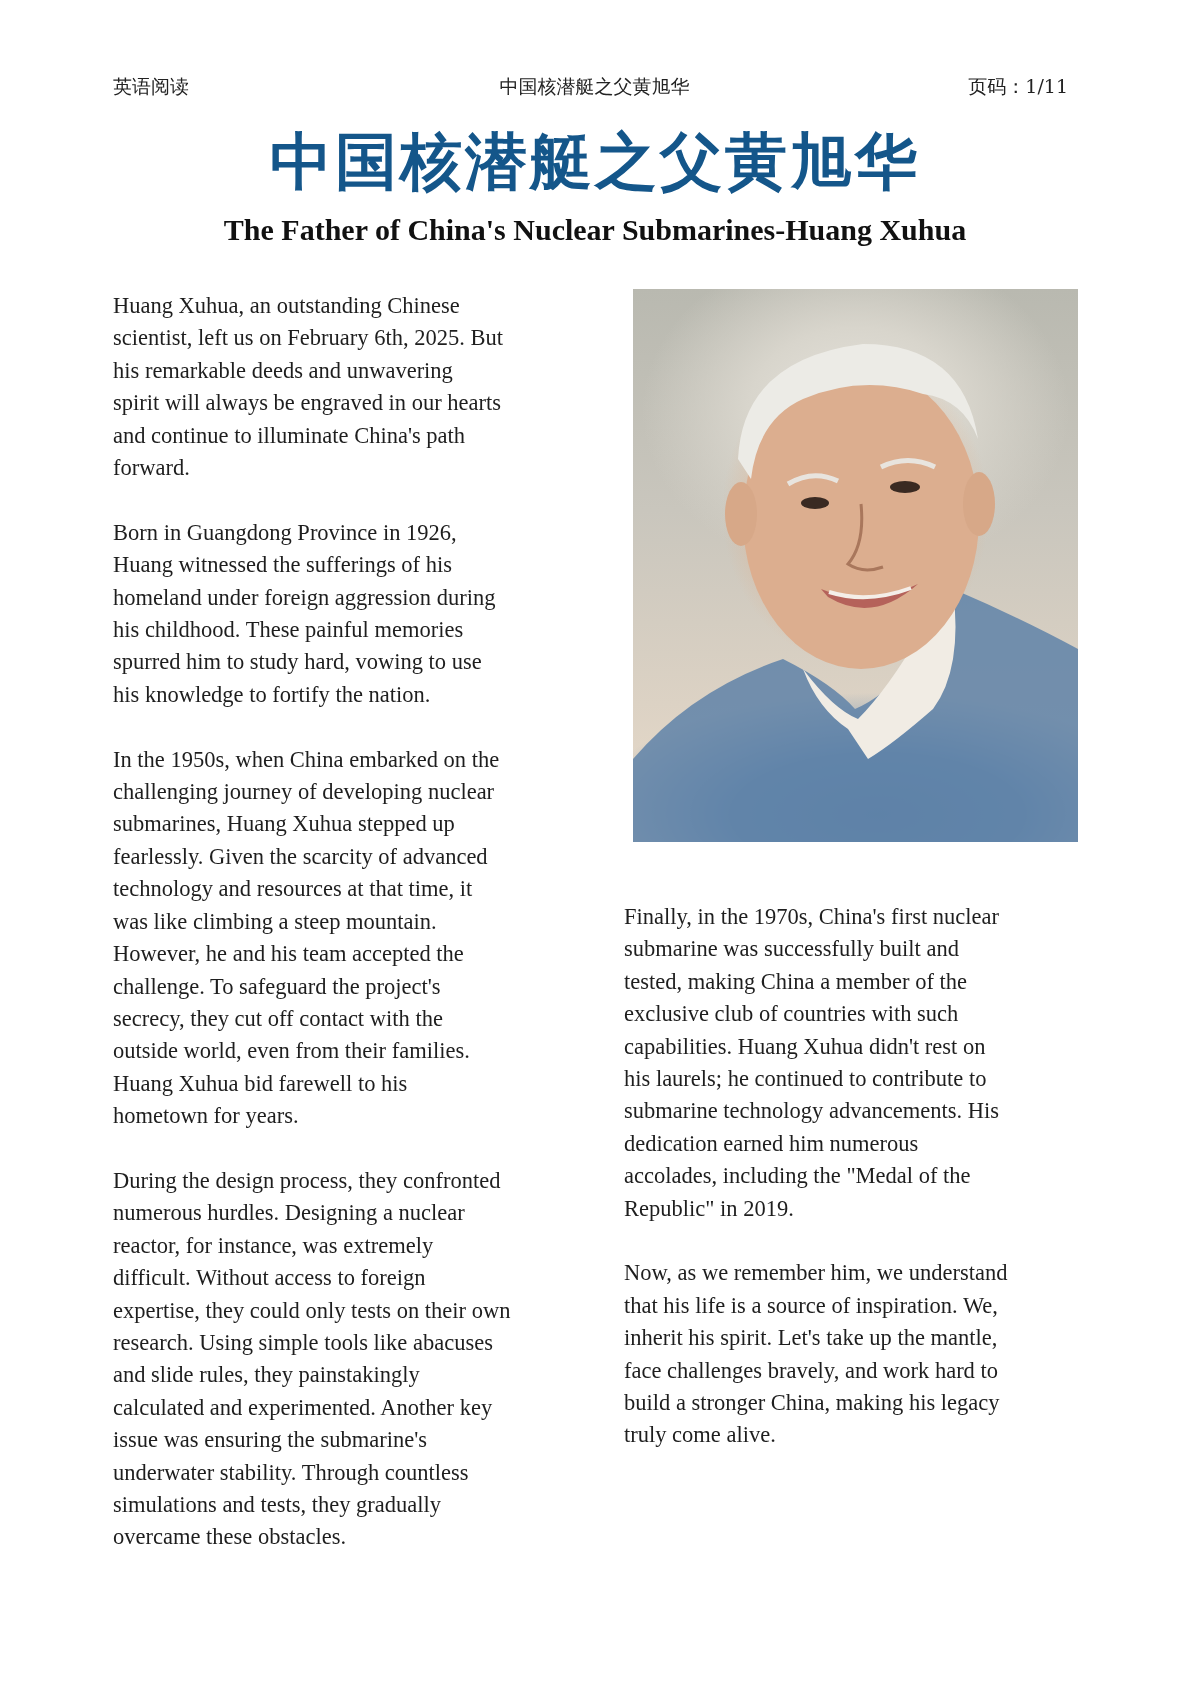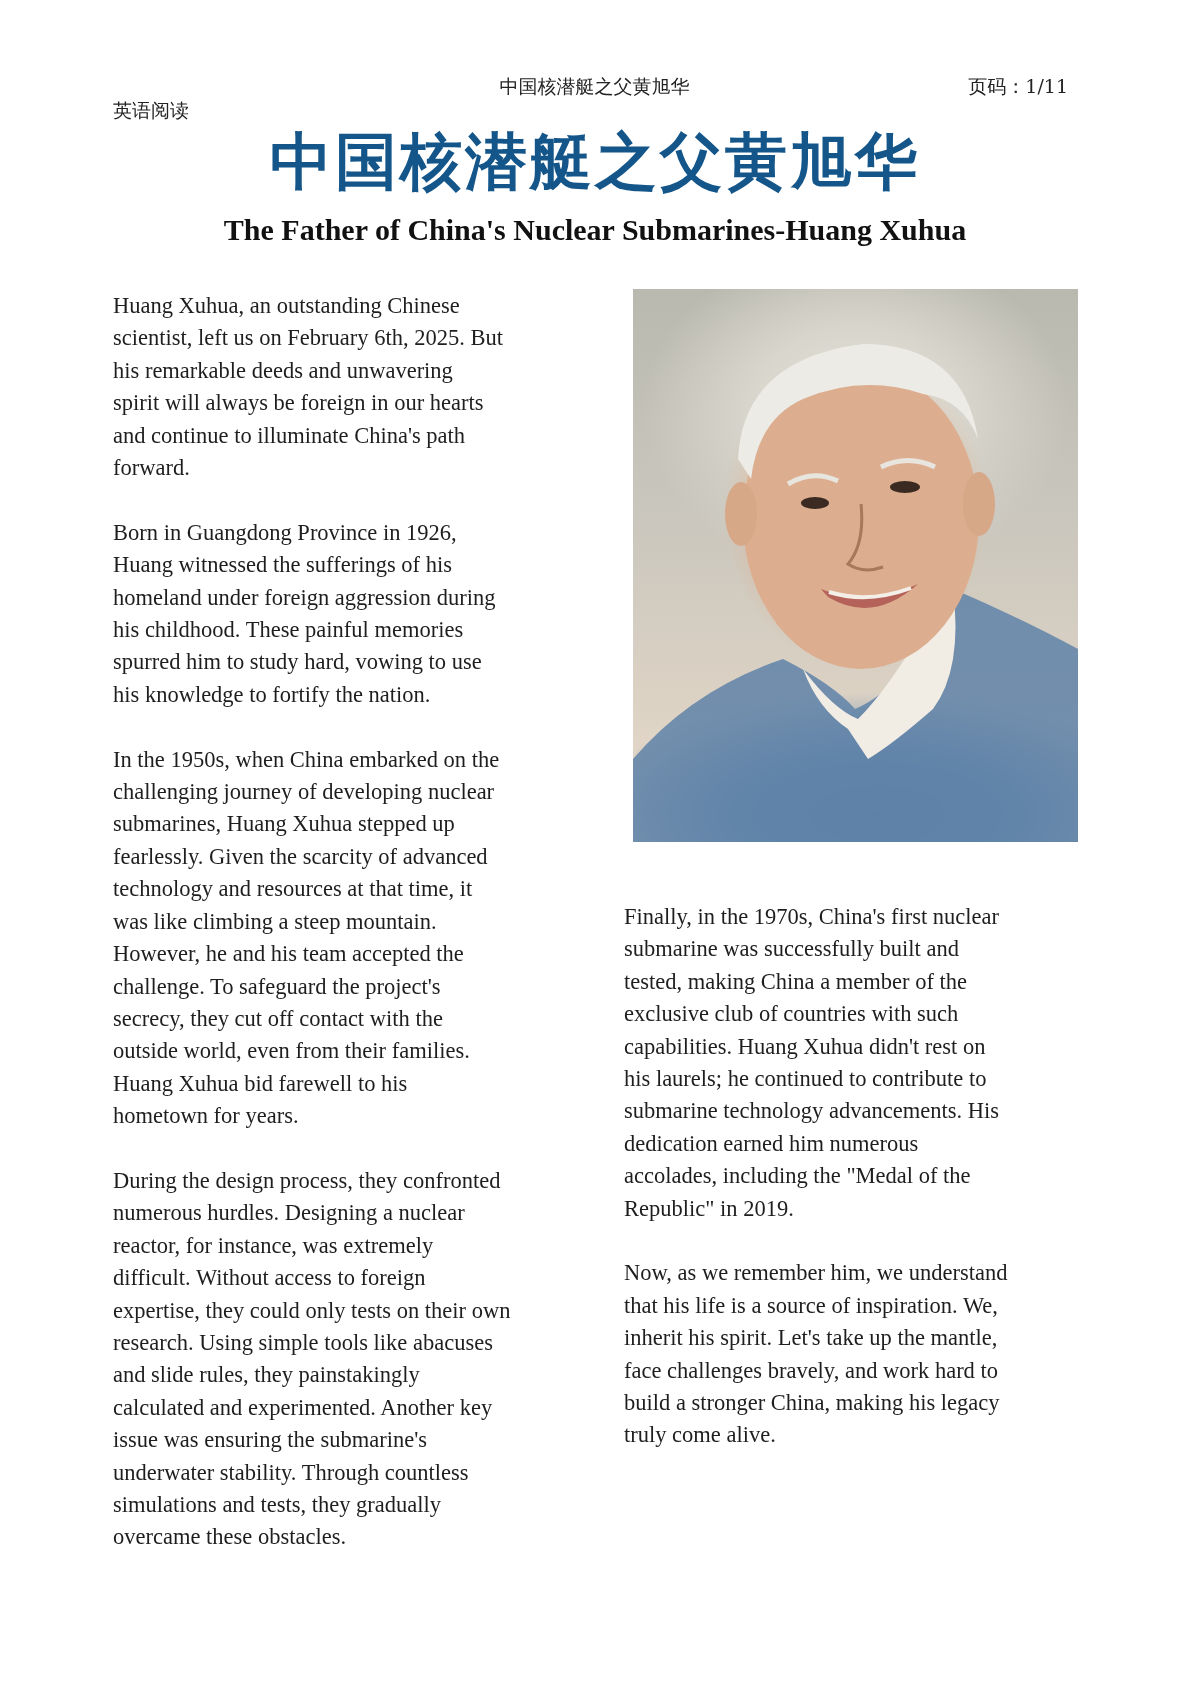--- a/index.html
+++ b/index.html
@@ -19,21 +19,21 @@
       position: absolute;
       top: 74px;
       left: 113px;
       width: 963px;
       height: 28px;
       font-family: "DejaVu Serif", "Liberation Serif", serif;
       font-size: 19px;
       color: #222;
     }
     .header span { position: absolute; top: 0; white-space: nowrap; }
-    .header .h-left { left: 0; margin-top: 24px; }
+    .header .h-left { left: 0; }
     .header .h-center { left: 0; right: 0; text-align: center; }
     .header .h-right { right: 8px; }
 
     .title-cn {
       position: absolute;
       top: 122px;
       left: 0;
       width: 1190px;
       text-align: center;
       font-family: "DejaVu Serif", "Liberation Serif", serif;
@@ -93,21 +93,21 @@
 </div>
 
 <h1 class="title-cn" style="margin:0;">中国核潜艇之父黄旭华</h1>
 <h2 class="title-en" style="margin:0;">The Father of China's Nuclear Submarines-Huang Xuhua</h2>
 
 <div class="col col-left" id="col-left">
     <p class="para">
       <span class="line">Huang Xuhua, an outstanding Chinese</span>
       <span class="line">scientist, left us on February 6th, 2025. But</span>
       <span class="line">his remarkable deeds and unwavering</span>
-      <span class="line">spirit will always be foreign in our hearts</span>
+      <span class="line">spirit will always be engraved in our hearts</span>
       <span class="line">and continue to illuminate China's path</span>
       <span class="line">forward.</span>
     </p>
     <p class="para">
       <span class="line">Born in Guangdong Province in 1926,</span>
       <span class="line">Huang witnessed the sufferings of his</span>
       <span class="line">homeland under foreign aggression during</span>
       <span class="line">his childhood. These painful memories</span>
       <span class="line">spurred him to study hard, vowing to use</span>
       <span class="line">his knowledge to fortify the nation.</span>

